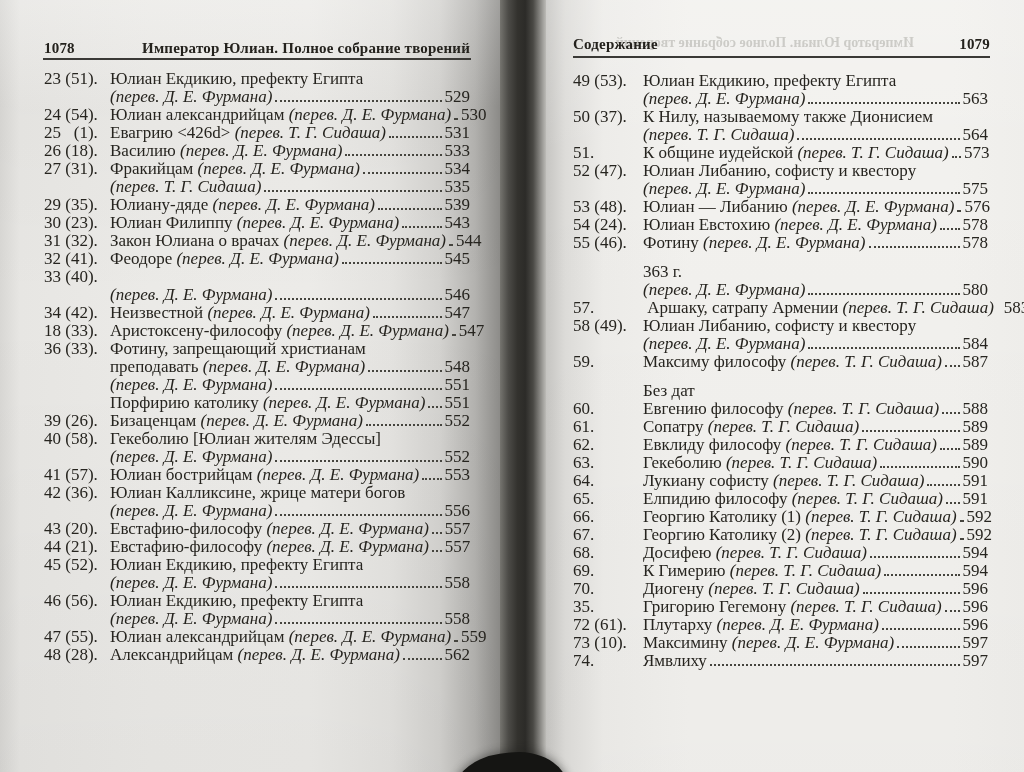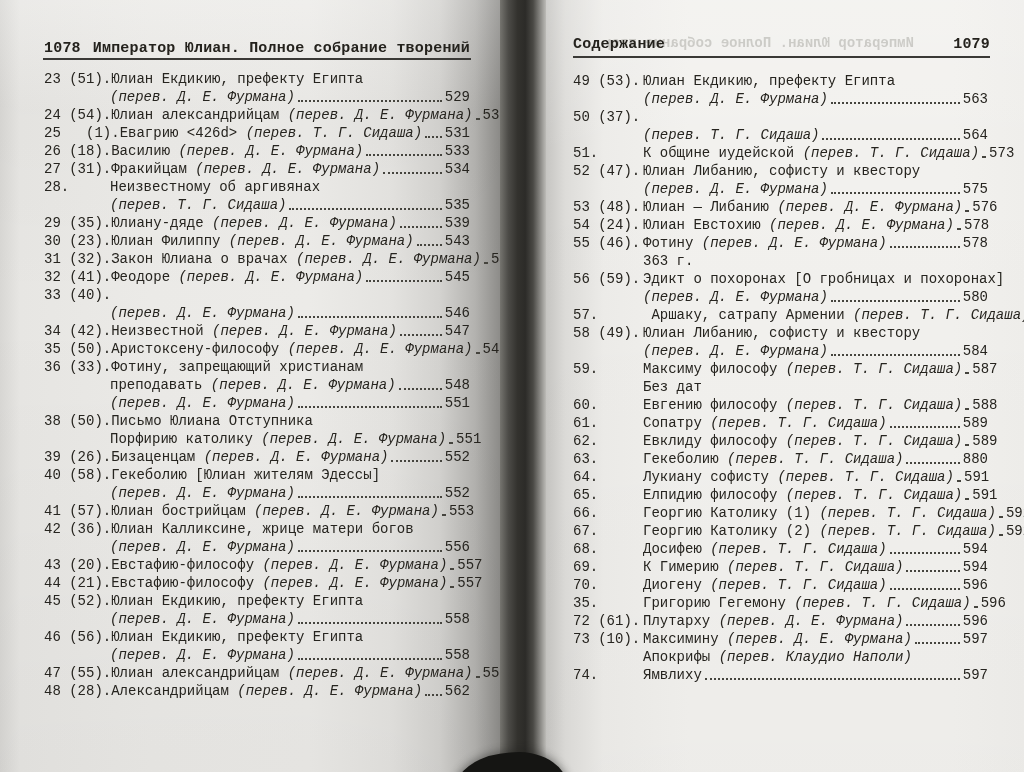--- a/index.html
+++ b/index.html
@@ -1,18 +1,18 @@
 <!DOCTYPE html>
 <html><head>
 <meta charset="utf-8">
 <style>
   html,body{margin:0;padding:0;background:#9a9996;}
   .photo{
     position:relative;width:1024px;height:772px;overflow:hidden;
-    font-family:Liberation Mono, monospace;
+    font-family:Liberation Serif, serif;
     color:#26241f;background:#c9c8c5;
   }
   
   .left-page{
     position:absolute;left:0;top:0;width:500px;height:772px;z-index:1;
     background:
       linear-gradient(to bottom, rgba(255,255,255,.18) 0%, rgba(0,0,0,.015) 14%, rgba(0,0,0,0) 40%, rgba(0,0,0,.03) 100%),
       linear-gradient(to right,#d8d7d4 0%,#e7e6e3 4%,#ebeae7 30%,#ecebe8 62%,#e4e3e0 78%,#d3d2cf 88%,#b3b2af 95%,#8d8c89 100%);
   }
   .right-page{
@@ -37,25 +37,25 @@
   .rp-header{left:27px;top:36px;width:417px;}
   .rule{position:absolute;height:0;border-top:2px solid #3a3936;}
   .lp-rule{left:43px;top:58px;width:428px;}
   .rp-rule{left:27px;top:56px;width:417px;}
   .ghost{
     position:absolute;left:62px;top:35px;width:306px;height:18px;overflow:hidden;
     transform:scaleX(-1);font-weight:bold;font-size:14px;white-space:nowrap;
     color:#8f8e87;opacity:.38;z-index:0;
   }
   
-  .toc{position:absolute;font-size:14px;}
+  .toc{position:absolute;font-size:17px;}
   .toc-left{left:44px;top:70px;width:426px;}
   .toc-right{left:27px;top:72px;width:415px;}
   .toc-line{display:flex;height:18px;line-height:18px;white-space:pre;align-items:stretch;}
-  .toc-line.gap{align-items:flex-end;}
+  .toc-line.gap{margin-top:11px;align-items:flex-end;}
   .num{flex:0 0 66px;}
   .toc-right .num{flex-basis:70px;}
   .pre{white-space:pre;}
   .ital{font-style:italic;white-space:pre;}
   .leader{flex:1 1 10px;min-width:4px;margin:0 3px;border-bottom:2px dotted #45443e;
     align-self:flex-end;margin-bottom:4px;height:0;}
   .leader.nodots{border-bottom:none;}
   .page{min-width:24px;text-align:center;}
 </style>
 </head>
@@ -69,34 +69,32 @@
       <span>Император Юлиан. Полное собрание творений</span>
     </div>
     <div class="rule lp-rule"></div>
     <div class="toc toc-left" id="toc-left">
         <div class="toc-line"><span class="num">23 (51).</span><span class="pre">Юлиан Екдикию, префекту Египта</span></div>
         <div class="toc-line"><span class="num"></span><span class="ital">(перев. Д. Е. Фурмана)</span><span class="leader"></span><span class="page">529</span></div>
         <div class="toc-line"><span class="num">24 (54).</span><span class="pre">Юлиан александрийцам </span><span class="ital">(перев. Д. Е. Фурмана)</span><span class="leader"></span><span class="page">530</span></div>
         <div class="toc-line"><span class="num">25   (1).</span><span class="pre">Евагрию &lt;426d&gt; </span><span class="ital">(перев. Т. Г. Сидаша)</span><span class="leader"></span><span class="page">531</span></div>
         <div class="toc-line"><span class="num">26 (18).</span><span class="pre">Василию </span><span class="ital">(перев. Д. Е. Фурмана)</span><span class="leader"></span><span class="page">533</span></div>
         <div class="toc-line"><span class="num">27 (31).</span><span class="pre">Фракийцам </span><span class="ital">(перев. Д. Е. Фурмана)</span><span class="leader"></span><span class="page">534</span></div>
-        <div class="toc-line"><span class="num">28.</span><span class="pre">Неизвестному об аргивянах</span></div>
         <div class="toc-line"><span class="num"></span><span class="ital">(перев. Т. Г. Сидаша)</span><span class="leader"></span><span class="page">535</span></div>
         <div class="toc-line"><span class="num">29 (35).</span><span class="pre">Юлиану-дяде </span><span class="ital">(перев. Д. Е. Фурмана)</span><span class="leader"></span><span class="page">539</span></div>
         <div class="toc-line"><span class="num">30 (23).</span><span class="pre">Юлиан Филиппу </span><span class="ital">(перев. Д. Е. Фурмана)</span><span class="leader"></span><span class="page">543</span></div>
         <div class="toc-line"><span class="num">31 (32).</span><span class="pre">Закон Юлиана о врачах </span><span class="ital">(перев. Д. Е. Фурмана)</span><span class="leader"></span><span class="page">544</span></div>
         <div class="toc-line"><span class="num">32 (41).</span><span class="pre">Феодоре </span><span class="ital">(перев. Д. Е. Фурмана)</span><span class="leader"></span><span class="page">545</span></div>
         <div class="toc-line"><span class="num">33 (40).</span></div>
         <div class="toc-line"><span class="num"></span><span class="ital">(перев. Д. Е. Фурмана)</span><span class="leader"></span><span class="page">546</span></div>
         <div class="toc-line"><span class="num">34 (42).</span><span class="pre">Неизвестной </span><span class="ital">(перев. Д. Е. Фурмана)</span><span class="leader"></span><span class="page">547</span></div>
-        <div class="toc-line"><span class="num">35 (50).</span><span class="pre">Аристоксену-философу </span><span class="ital">(перев. Д. Е. Фурмана)</span><span class="leader"></span><span class="page">547</span></div>
+        <div class="toc-line"><span class="num">18 (33).</span><span class="pre">Аристоксену-философу </span><span class="ital">(перев. Д. Е. Фурмана)</span><span class="leader"></span><span class="page">547</span></div>
         <div class="toc-line"><span class="num">36 (33).</span><span class="pre">Фотину, запрещающий христианам</span></div>
         <div class="toc-line"><span class="num"></span><span class="pre">преподавать </span><span class="ital">(перев. Д. Е. Фурмана)</span><span class="leader"></span><span class="page">548</span></div>
         <div class="toc-line"><span class="num"></span><span class="ital">(перев. Д. Е. Фурмана)</span><span class="leader"></span><span class="page">551</span></div>
-        <div class="toc-line"><span class="num">38 (50).</span><span class="pre">Письмо Юлиана Отступника</span></div>
         <div class="toc-line"><span class="num"></span><span class="pre">Порфирию католику </span><span class="ital">(перев. Д. Е. Фурмана)</span><span class="leader"></span><span class="page">551</span></div>
         <div class="toc-line"><span class="num">39 (26).</span><span class="pre">Бизаценцам </span><span class="ital">(перев. Д. Е. Фурмана)</span><span class="leader"></span><span class="page">552</span></div>
         <div class="toc-line"><span class="num">40 (58).</span><span class="pre">Гекеболию [Юлиан жителям Эдессы]</span></div>
         <div class="toc-line"><span class="num"></span><span class="ital">(перев. Д. Е. Фурмана)</span><span class="leader"></span><span class="page">552</span></div>
         <div class="toc-line"><span class="num">41 (57).</span><span class="pre">Юлиан бострийцам </span><span class="ital">(перев. Д. Е. Фурмана)</span><span class="leader"></span><span class="page">553</span></div>
         <div class="toc-line"><span class="num">42 (36).</span><span class="pre">Юлиан Калликсине, жрице матери богов</span></div>
         <div class="toc-line"><span class="num"></span><span class="ital">(перев. Д. Е. Фурмана)</span><span class="leader"></span><span class="page">556</span></div>
         <div class="toc-line"><span class="num">43 (20).</span><span class="pre">Евстафию-философу </span><span class="ital">(перев. Д. Е. Фурмана)</span><span class="leader"></span><span class="page">557</span></div>
         <div class="toc-line"><span class="num">44 (21).</span><span class="pre">Евстафию-философу </span><span class="ital">(перев. Д. Е. Фурмана)</span><span class="leader"></span><span class="page">557</span></div>
         <div class="toc-line"><span class="num">45 (52).</span><span class="pre">Юлиан Екдикию, префекту Египта</span></div>
@@ -113,50 +111,48 @@
   <div class="right-page">
     <div class="ghost">Император Юлиан. Полное собрание творений</div>
     <div class="page-header rp-header">
       <span>Содержание</span>
       <span>1079</span>
     </div>
     <div class="rule rp-rule"></div>
     <div class="toc toc-right" id="toc-right">
         <div class="toc-line"><span class="num">49 (53).</span><span class="pre">Юлиан Екдикию, префекту Египта</span></div>
         <div class="toc-line"><span class="num"></span><span class="ital">(перев. Д. Е. Фурмана)</span><span class="leader"></span><span class="page">563</span></div>
-        <div class="toc-line"><span class="num">50 (37).</span></div>
+        <div class="toc-line"><span class="num">50 (37).</span><span class="pre">К Нилу, называемому также Дионисием</span></div>
         <div class="toc-line"><span class="num"></span><span class="ital">(перев. Т. Г. Сидаша)</span><span class="leader"></span><span class="page">564</span></div>
         <div class="toc-line"><span class="num">51.</span><span class="pre">К общине иудейской </span><span class="ital">(перев. Т. Г. Сидаша)</span><span class="leader"></span><span class="page">573</span></div>
         <div class="toc-line"><span class="num">52 (47).</span><span class="pre">Юлиан Либанию, софисту и квестору</span></div>
         <div class="toc-line"><span class="num"></span><span class="ital">(перев. Д. Е. Фурмана)</span><span class="leader"></span><span class="page">575</span></div>
         <div class="toc-line"><span class="num">53 (48).</span><span class="pre">Юлиан — Либанию </span><span class="ital">(перев. Д. Е. Фурмана)</span><span class="leader"></span><span class="page">576</span></div>
         <div class="toc-line"><span class="num">54 (24).</span><span class="pre">Юлиан Евстохию </span><span class="ital">(перев. Д. Е. Фурмана)</span><span class="leader"></span><span class="page">578</span></div>
         <div class="toc-line"><span class="num">55 (46).</span><span class="pre">Фотину </span><span class="ital">(перев. Д. Е. Фурмана)</span><span class="leader"></span><span class="page">578</span></div>
         <div class="toc-line gap"><span class="num"></span><span class="pre">363 г.</span></div>
-        <div class="toc-line"><span class="num">56 (59).</span><span class="pre">Эдикт о похоронах [О гробницах и похоронах]</span></div>
         <div class="toc-line"><span class="num"></span><span class="ital">(перев. Д. Е. Фурмана)</span><span class="leader"></span><span class="page">580</span></div>
         <div class="toc-line"><span class="num">57.</span><span class="pre"> Аршаку, сатрапу Армении </span><span class="ital">(перев. Т. Г. Сидаша)</span><span class="leader nodots"></span><span class="page">583</span></div>
         <div class="toc-line"><span class="num">58 (49).</span><span class="pre">Юлиан Либанию, софисту и квестору</span></div>
         <div class="toc-line"><span class="num"></span><span class="ital">(перев. Д. Е. Фурмана)</span><span class="leader"></span><span class="page">584</span></div>
         <div class="toc-line"><span class="num">59.</span><span class="pre">Максиму философу </span><span class="ital">(перев. Т. Г. Сидаша)</span><span class="leader"></span><span class="page">587</span></div>
         <div class="toc-line gap"><span class="num"></span><span class="pre">Без дат</span></div>
         <div class="toc-line"><span class="num">60.</span><span class="pre">Евгению философу </span><span class="ital">(перев. Т. Г. Сидаша)</span><span class="leader"></span><span class="page">588</span></div>
         <div class="toc-line"><span class="num">61.</span><span class="pre">Сопатру </span><span class="ital">(перев. Т. Г. Сидаша)</span><span class="leader"></span><span class="page">589</span></div>
         <div class="toc-line"><span class="num">62.</span><span class="pre">Евклиду философу </span><span class="ital">(перев. Т. Г. Сидаша)</span><span class="leader"></span><span class="page">589</span></div>
-        <div class="toc-line"><span class="num">63.</span><span class="pre">Гекеболию </span><span class="ital">(перев. Т. Г. Сидаша)</span><span class="leader"></span><span class="page">880</span></div>
+        <div class="toc-line"><span class="num">63.</span><span class="pre">Гекеболию </span><span class="ital">(перев. Т. Г. Сидаша)</span><span class="leader"></span><span class="page">590</span></div>
         <div class="toc-line"><span class="num">64.</span><span class="pre">Лукиану софисту </span><span class="ital">(перев. Т. Г. Сидаша)</span><span class="leader"></span><span class="page">591</span></div>
         <div class="toc-line"><span class="num">65.</span><span class="pre">Елпидию философу </span><span class="ital">(перев. Т. Г. Сидаша)</span><span class="leader"></span><span class="page">591</span></div>
         <div class="toc-line"><span class="num">66.</span><span class="pre">Георгию Католику (1) </span><span class="ital">(перев. Т. Г. Сидаша)</span><span class="leader"></span><span class="page">592</span></div>
         <div class="toc-line"><span class="num">67.</span><span class="pre">Георгию Католику (2) </span><span class="ital">(перев. Т. Г. Сидаша)</span><span class="leader"></span><span class="page">592</span></div>
         <div class="toc-line"><span class="num">68.</span><span class="pre">Досифею </span><span class="ital">(перев. Т. Г. Сидаша)</span><span class="leader"></span><span class="page">594</span></div>
         <div class="toc-line"><span class="num">69.</span><span class="pre">К Гимерию </span><span class="ital">(перев. Т. Г. Сидаша)</span><span class="leader"></span><span class="page">594</span></div>
         <div class="toc-line"><span class="num">70.</span><span class="pre">Диогену </span><span class="ital">(перев. Т. Г. Сидаша)</span><span class="leader"></span><span class="page">596</span></div>
         <div class="toc-line"><span class="num">35.</span><span class="pre">Григорию Гегемону </span><span class="ital">(перев. Т. Г. Сидаша)</span><span class="leader"></span><span class="page">596</span></div>
         <div class="toc-line"><span class="num">72 (61).</span><span class="pre">Плутарху </span><span class="ital">(перев. Д. Е. Фурмана)</span><span class="leader"></span><span class="page">596</span></div>
         <div class="toc-line"><span class="num">73 (10).</span><span class="pre">Максимину </span><span class="ital">(перев. Д. Е. Фурмана)</span><span class="leader"></span><span class="page">597</span></div>
-        <div class="toc-line gap"><span class="num"></span><span class="pre">Апокрифы </span><span class="ital">(перев. Клаудио Наполи)</span></div>
         <div class="toc-line"><span class="num">74.</span><span class="pre">Ямвлиху</span><span class="leader"></span><span class="page">597</span></div>
       </div>
   </div>
 
   <div class="blob"></div>
 
 </div>
 
 </body></html>

